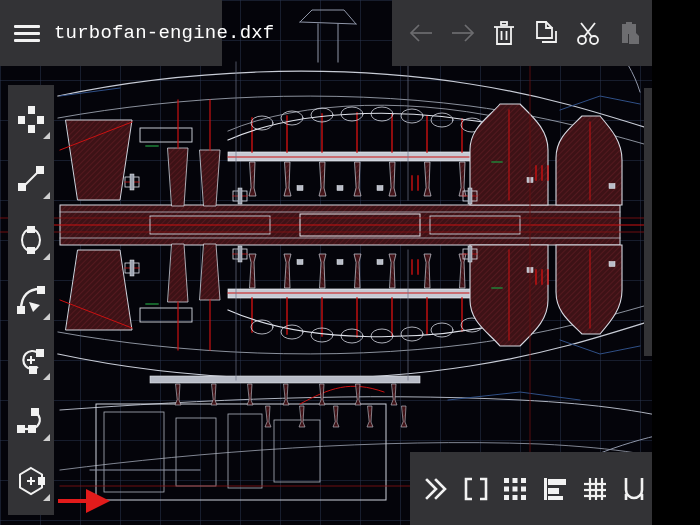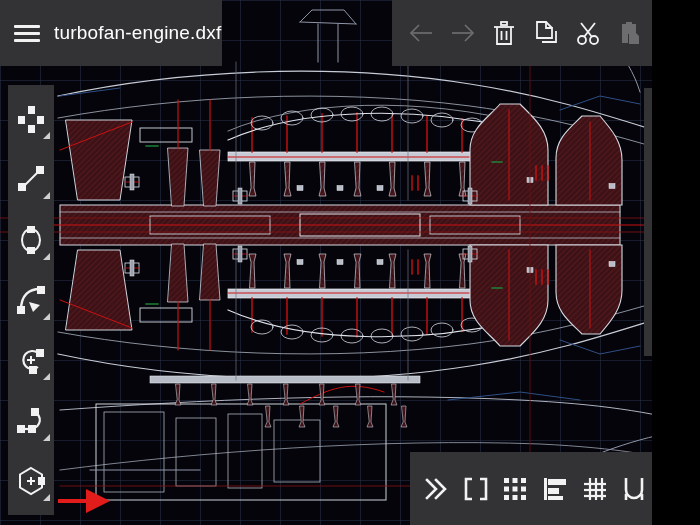--- a/index.html
+++ b/index.html
@@ -1,19 +1,19 @@
 <!DOCTYPE html>
 <html><head>
 <meta charset="utf-8">
 <style>
   html,body{margin:0;padding:0;background:#000;}
   body{width:700px;height:525px;overflow:hidden;
        font-family:"Liberation Sans","DejaVu Sans",sans-serif;}
 
-  #app{position:relative;width:652px;height:525px;background:#050509;overflow:hidden;}
+  #app{position:relative;width:652px;height:525px;background:#050509;overflow:hidden;font-family:Liberation Mono, monospace;}
 
   
   #canvas{position:absolute;inset:0;background:#04040a;}
   .gridlayer{position:absolute;inset:0;}
   .drawing{position:absolute;inset:0;}
 
   
   .panel{position:absolute;background:#333336;}
 
   #titlebar{left:0;top:0;width:222px;height:66px;display:flex;align-items:center;}

